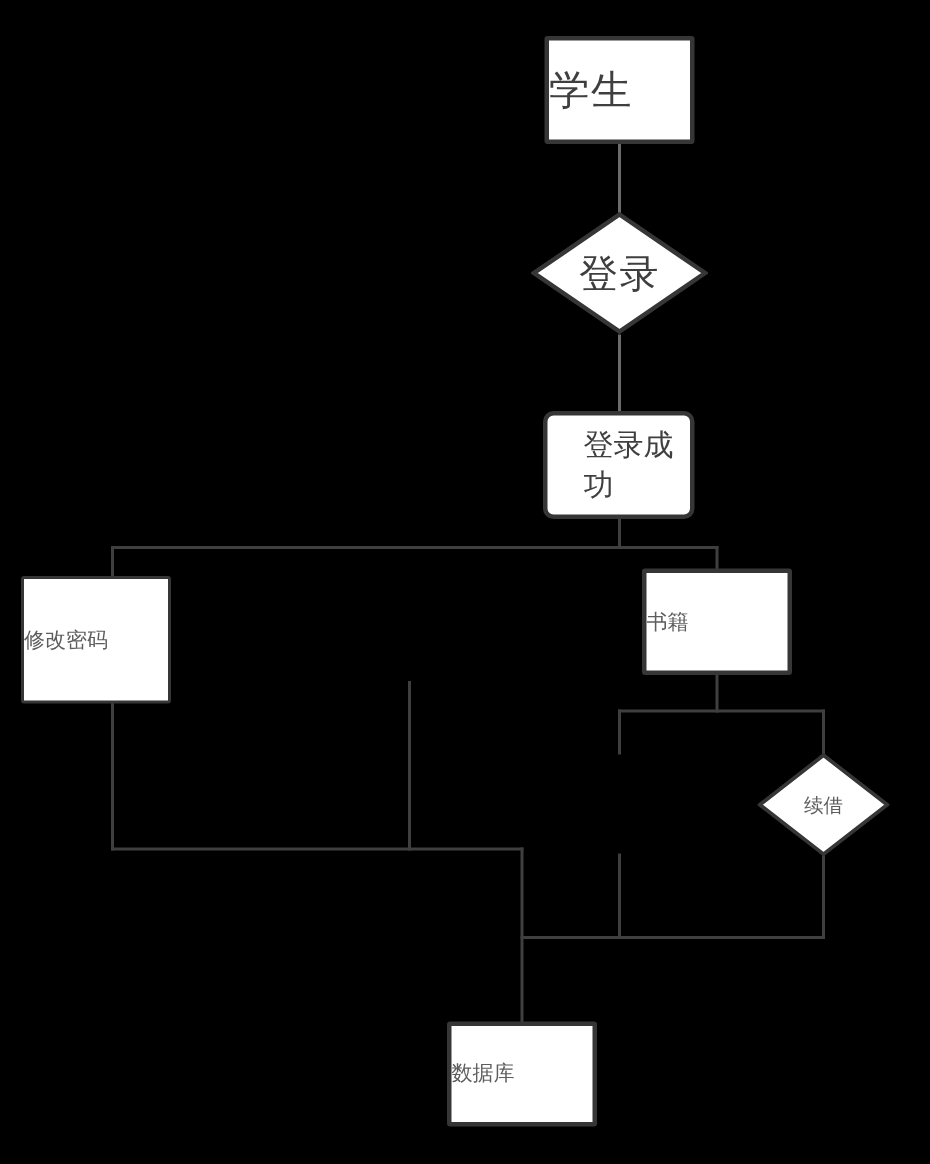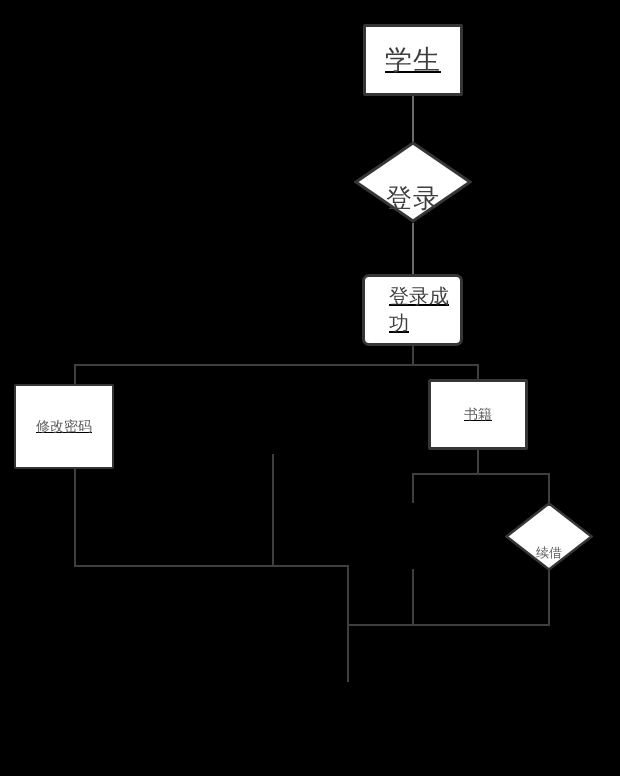--- a/index.html
+++ b/index.html
@@ -14,34 +14,33 @@
   html,body{margin:0;padding:0;background:var(--bg);}
   body{font-family:"Liberation Sans","DejaVu Sans",sans-serif;}
   #canvas{
     position:relative;width:620px;height:776px;background:var(--bg);
     overflow:hidden;
   }
   .node{position:absolute;box-sizing:border-box;}
   .rect{
     background:var(--node-fill);
     border:3px solid var(--border);
-    display:flex;align-items:center;justify-content:center;
+    display:flex;align-items:center;justify-content:flex-start;
     border-radius:2px;
-    text-decoration:underline;
   }
   .rect.thin{border-width:2px;}
   .rect.rounded{border-radius:7px;padding-left:24px;}
   .label-lg{font-size:27px;color:var(--text-large);letter-spacing:1px;}
   .label-md{font-size:20px;color:var(--text-large);}
   .label-sm{font-size:14px;color:var(--text-small);}
   .label-xs{font-size:13px;color:var(--text-small);}
   .diamond{display:block;}
   .diamond svg{position:absolute;left:0;top:0;width:100%;height:100%;}
   .diamond .dlabel{
-    position:absolute;left:0;top:16px;width:100%;height:100%;
+    position:absolute;left:0;top:0;width:100%;height:100%;
     display:flex;align-items:center;justify-content:center;
   }
   .poly{fill:var(--node-fill);stroke:var(--border);}
   .edge{position:absolute;background:var(--line);}
   .edge.upper{background:var(--line-upper);}
   .edge.h{height:2px;}
   .edge.v{width:2px;}
 </style>
 </head>
 <body>
@@ -95,14 +94,17 @@
   </div>
 
 
   <div class="node diamond" style="left:505px;top:502px;width:88px;height:69px">
     <svg viewBox="0 0 88 69" preserveAspectRatio="none">
       <polygon class="poly" points="44,1.5 86.5,34.5 44,67.5 1.5,34.5" stroke-width="2.5"></polygon>
     </svg>
     <span class="dlabel label-xs">续借</span>
   </div>
 
+  <div class="node rect" style="left:298px;top:681px;width:100px;height:70px">
+    <span class="label-sm">数据库</span>
+  </div>
 
 </div>
 
 </body></html>

